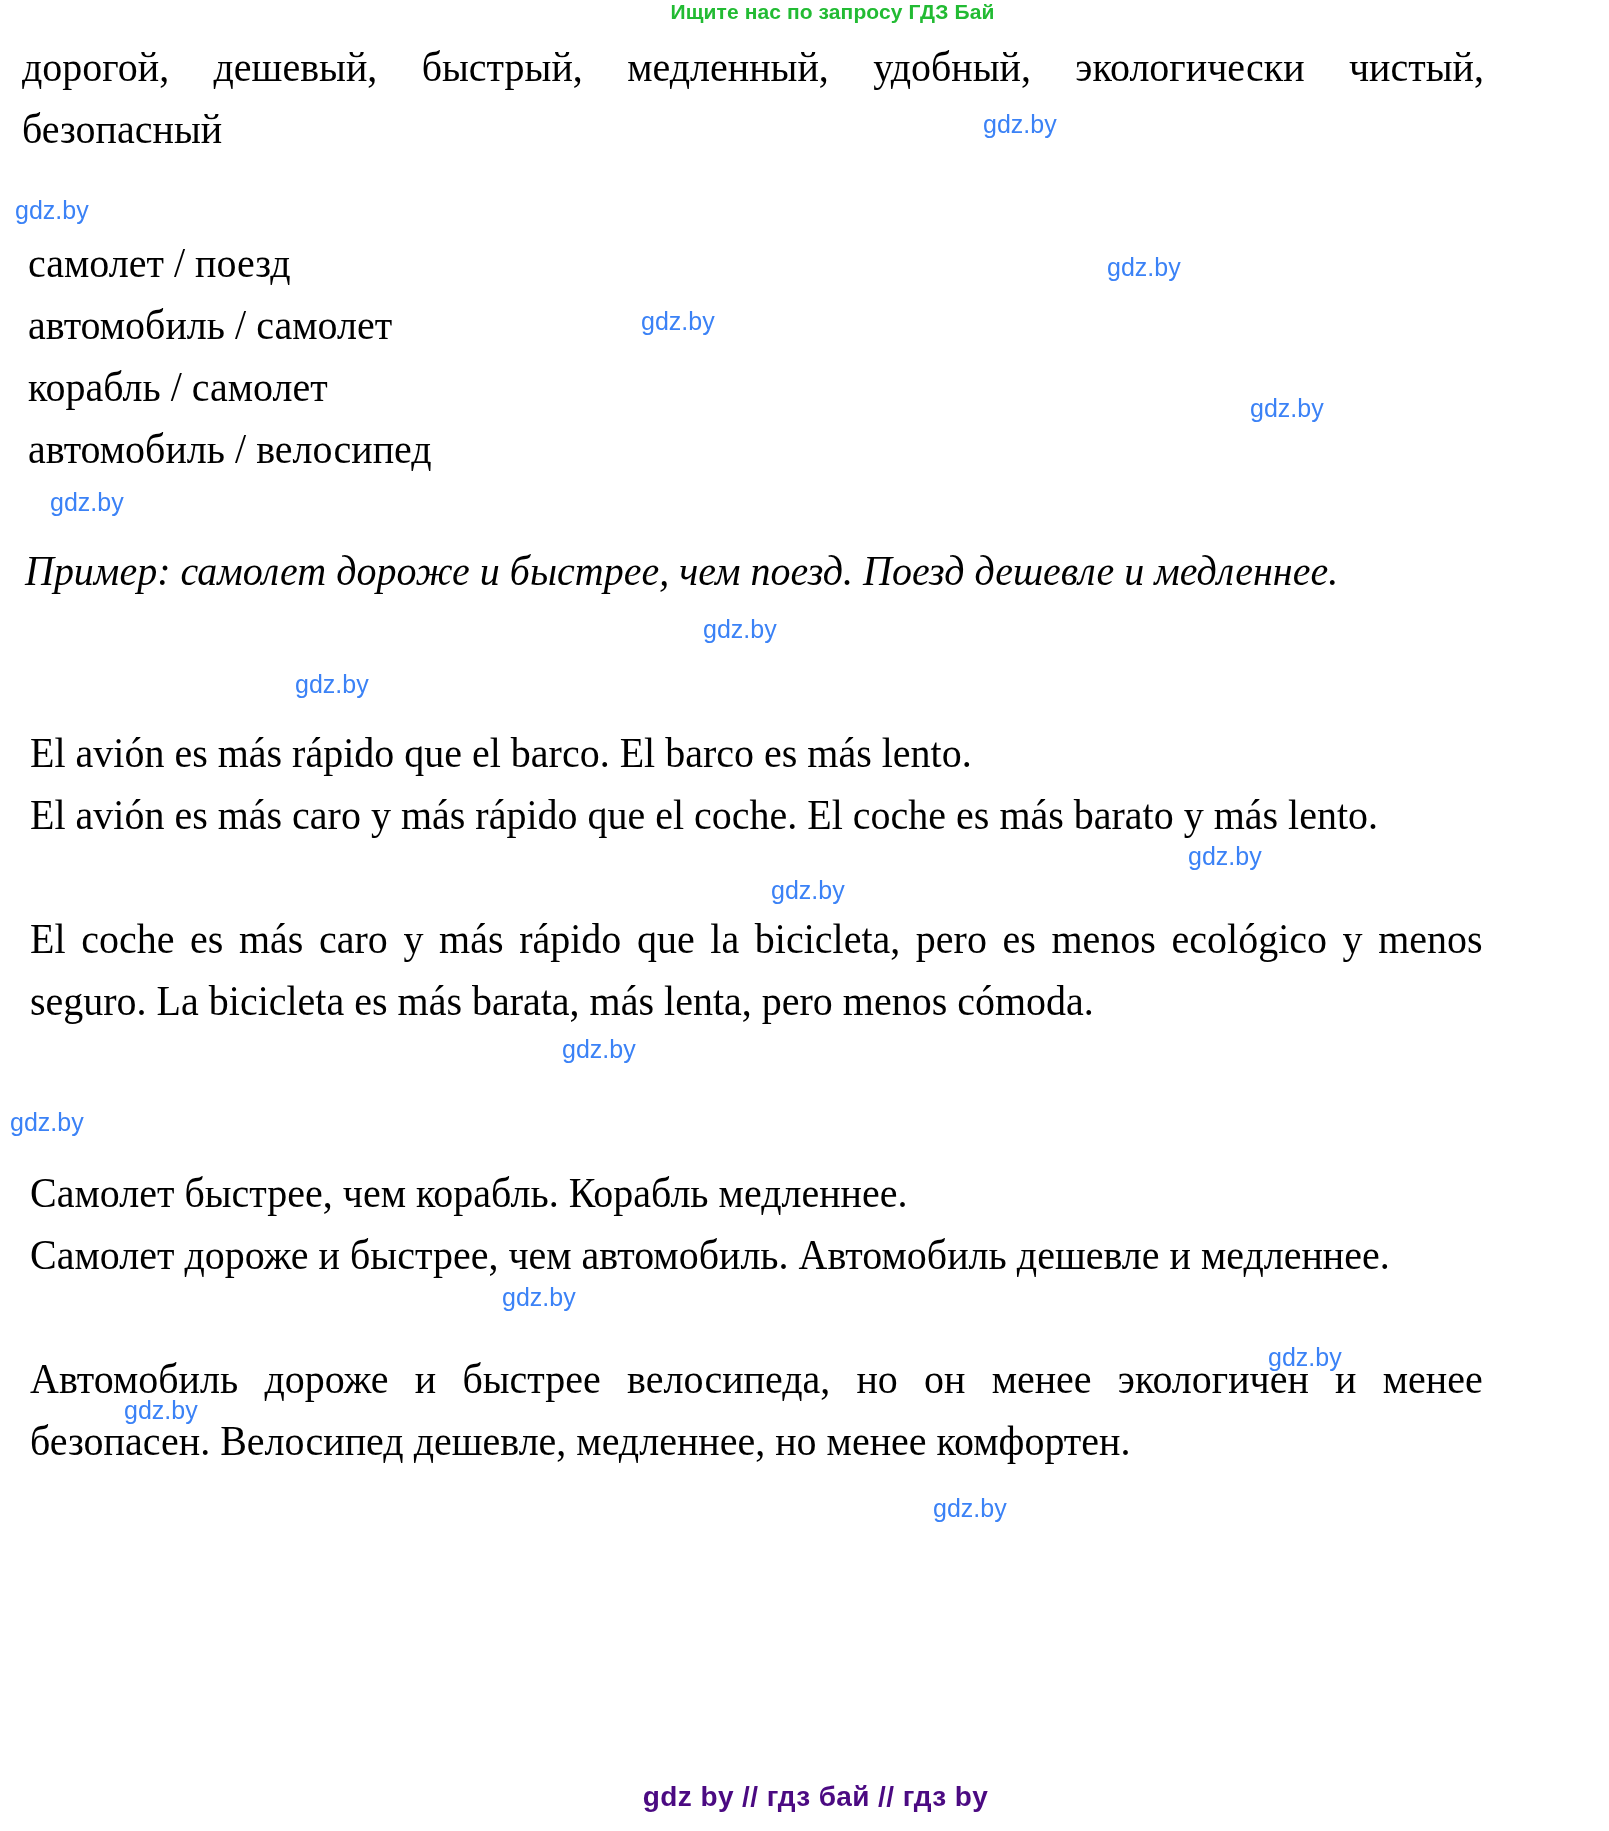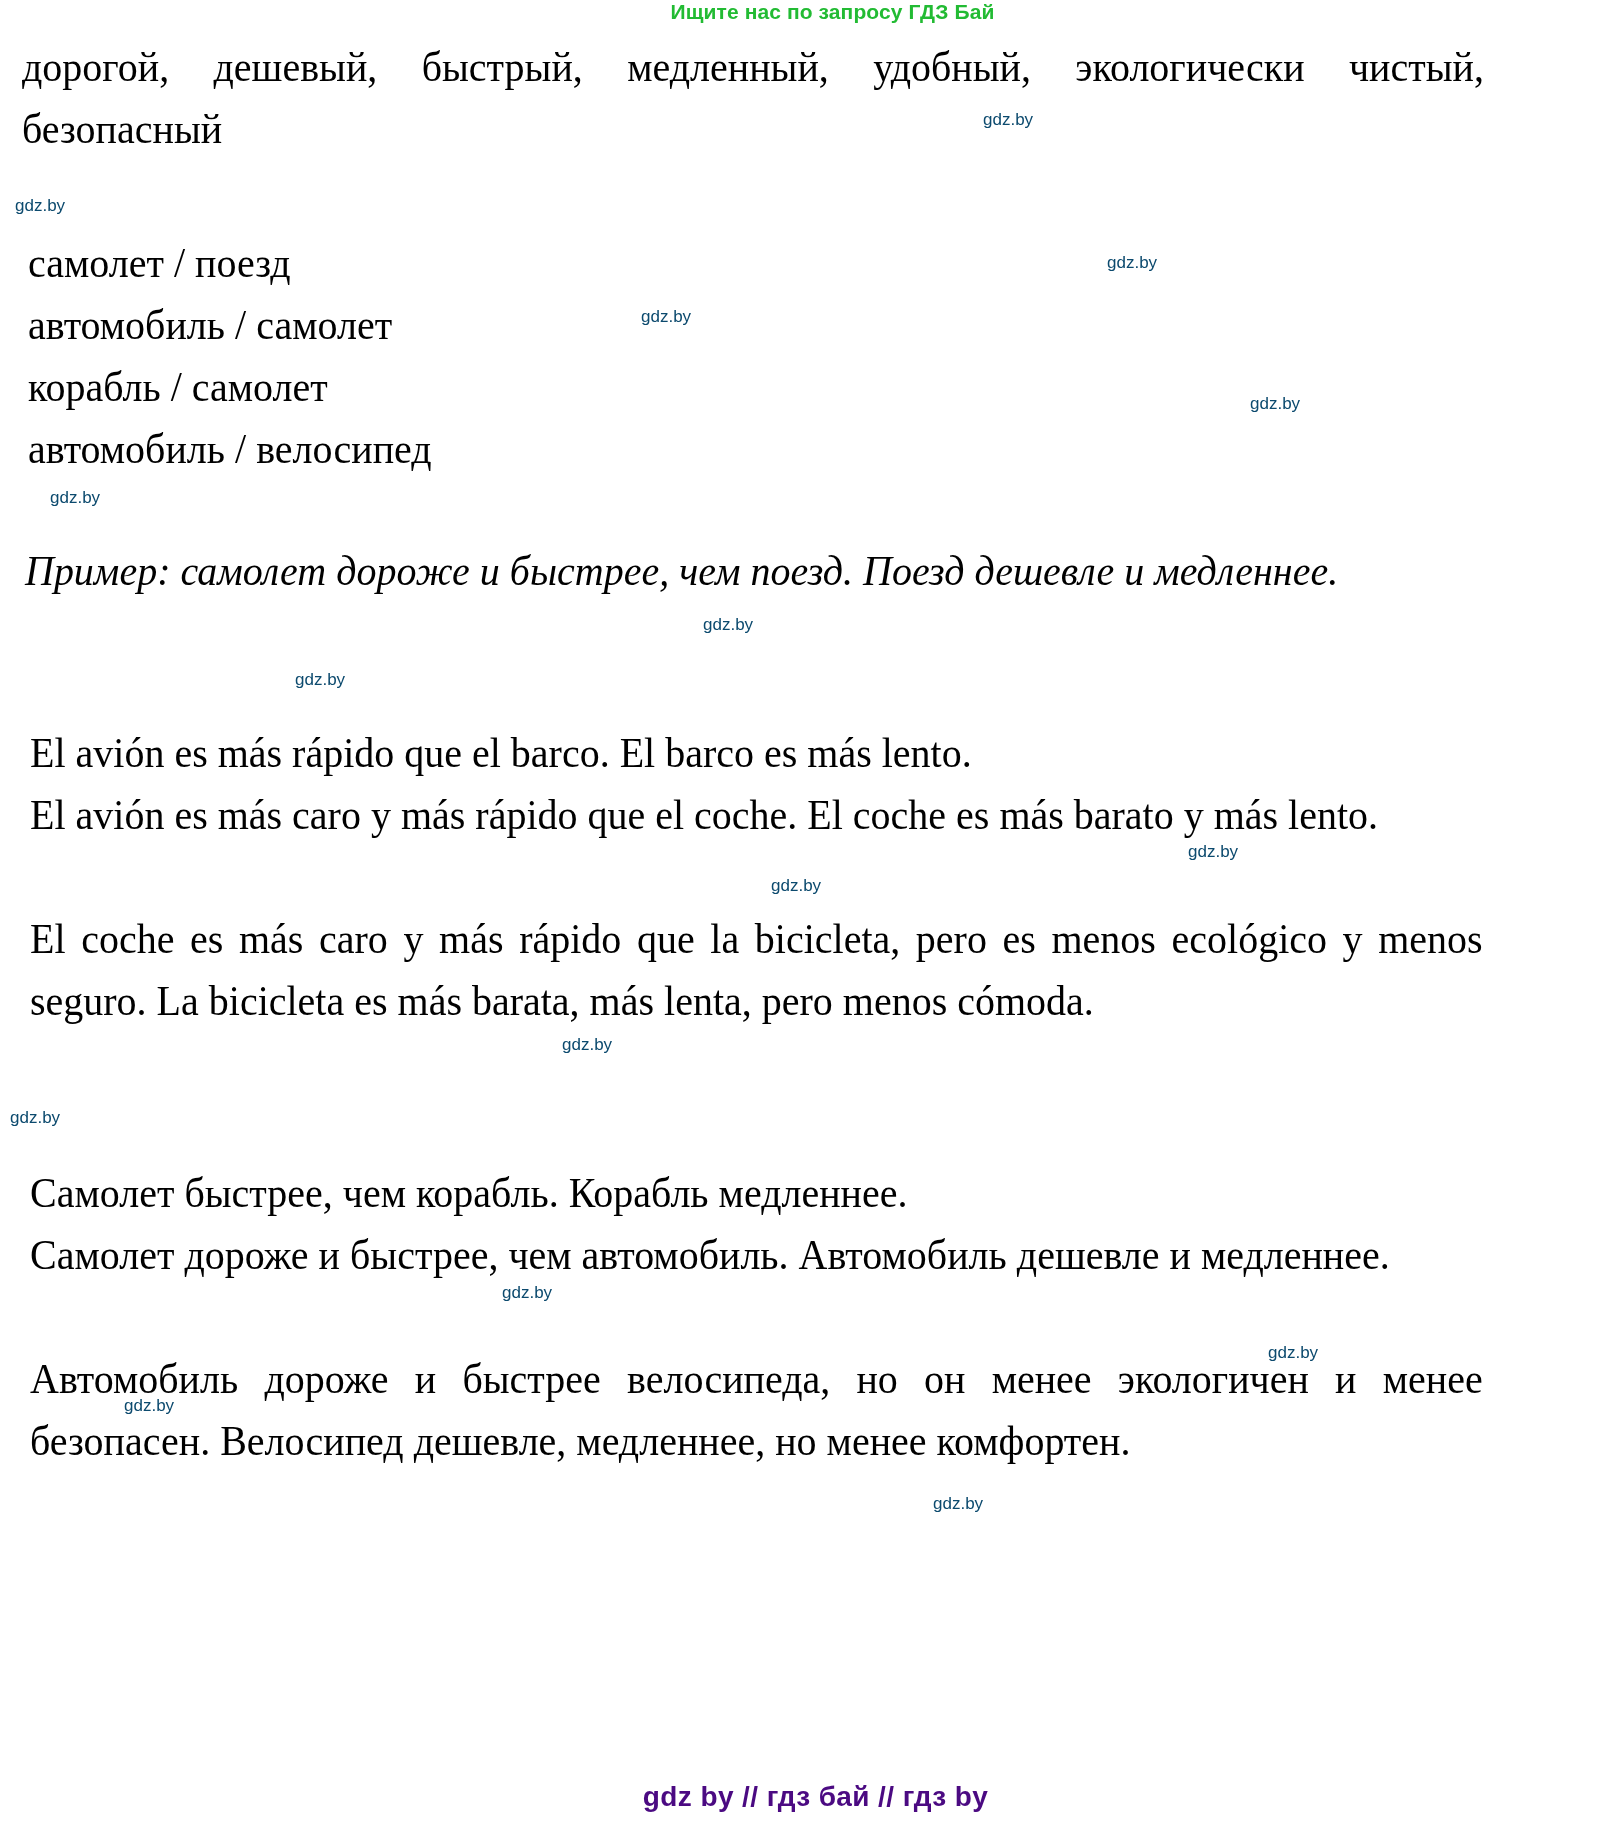--- a/index.html
+++ b/index.html
@@ -73,23 +73,23 @@
     left: 30px; top: 1224px; width: 1562px;
   }
   #p-ru-3 {
     left: 30px; top: 1348px; width: 1562px;
   }
 
   
   .wm {
     position: absolute;
     font-family: "Liberation Sans", sans-serif;
-    font-size: 17px;
+    font-size: 25px;
     font-weight: 400;
-    color: #0c4a6e;
+    color: #3b82f6;
     white-space: nowrap;
   }
 
   
   .footer {
     position: absolute;
     left: 0;
     top: 1781px;
     width: 100%;
     text-align: center;

